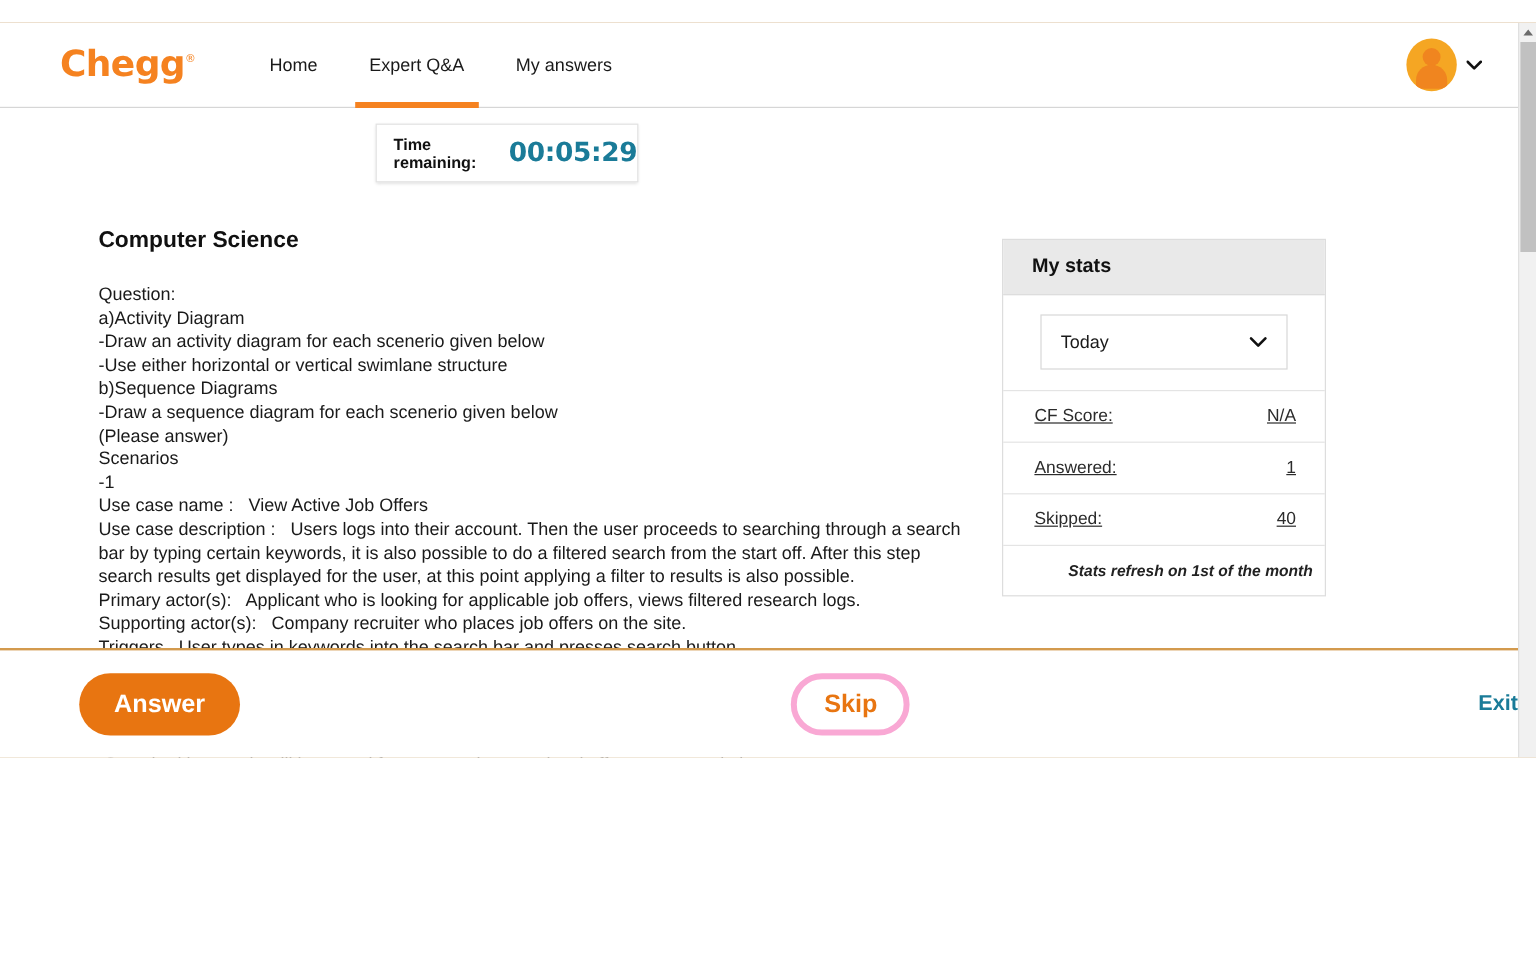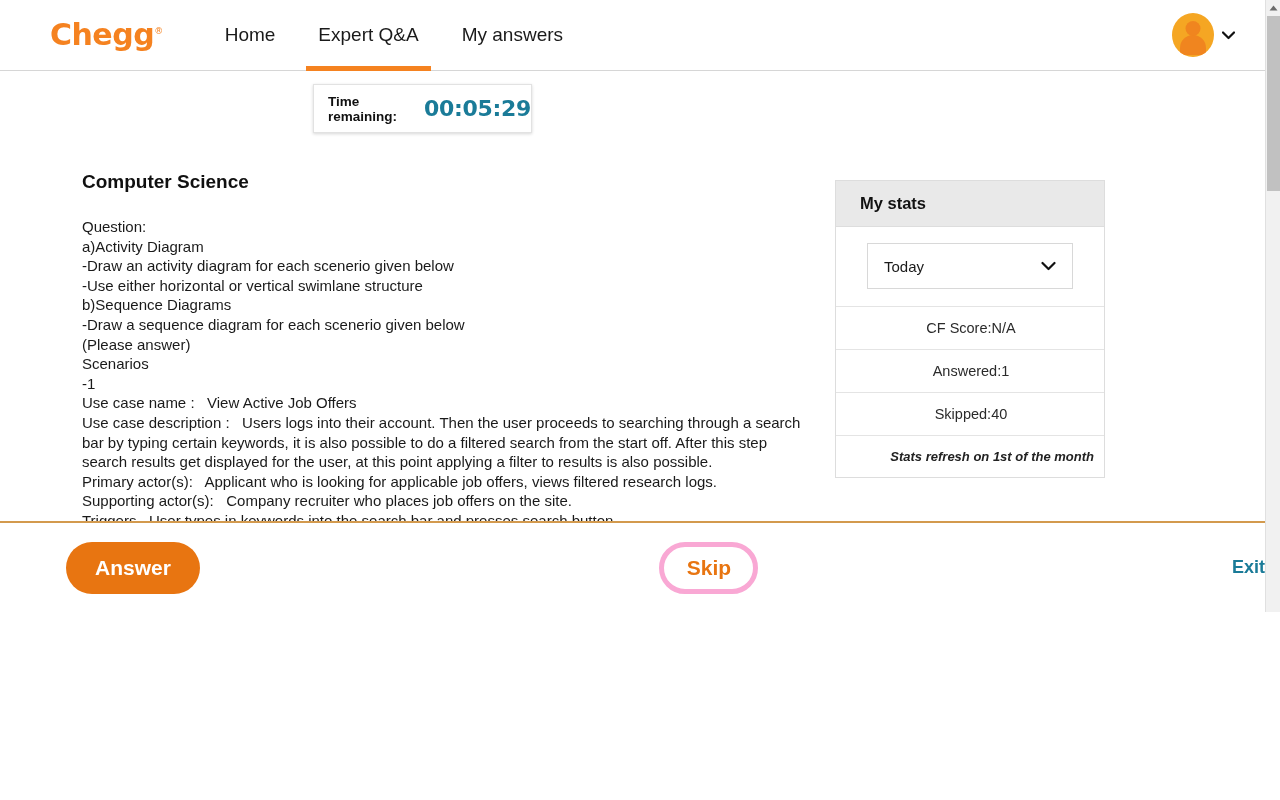--- a/index.html
+++ b/index.html
@@ -11,20 +11,21 @@
     background: #ffffff;
     font-family: "Liberation Sans", sans-serif;
   }
 
   #app {
     position: relative;
     width: 1280px;
     height: 612px;
     background: #a16207;
     overflow: hidden;
+    margin-top: 19px;
   }
 
   
   .topnav {
     position: absolute;
     top: 0; left: 0;
     width: 1265px;
     height: 71px;
     background: #ffffff;
     border-bottom: 1px solid #d6d6d6;
@@ -54,21 +55,21 @@
     align-items: stretch;
     height: 71px;
     margin-left: 62px;
   }
   .navtab {
     position: relative;
     display: flex;
     align-items: center;
     padding: 0 0;
     margin-right: 43px;
-    font-size: 19px;
+    font-size: 15px;
     color: #1a1a1a;
     cursor: pointer;
     white-space: nowrap;
   }
   .navtab.active { font-weight: normal; }
   .navtab.active::after {
     content: "";
     position: absolute;
     left: -12px; right: -12px;
     bottom: 0;
@@ -207,26 +208,27 @@
     align-items: center;
     justify-content: space-between;
     padding: 0 16px;
     font-size: 15px;
     color: #1a1a1a;
     cursor: pointer;
   }
   .stats-select .cv { font-size: 14px; color: #111; font-weight: bold; }
   .stat-row {
     display: flex;
-    justify-content: center;
+    justify-content: space-between;
     align-items: center;
     padding: 13px 24px 13px 26px;
     border-bottom: 1px solid #e4e4e4;
     font-size: 14.5px;
     color: #2b2b2b;
+    text-decoration: underline;
   }
   .stat-val { color: #2b2b2b; }
   .stats-foot {
     text-align: right;
     padding: 13px 10px;
     font-size: 13px;
     font-style: italic;
     font-weight: bold;
     color: #222;
   }

